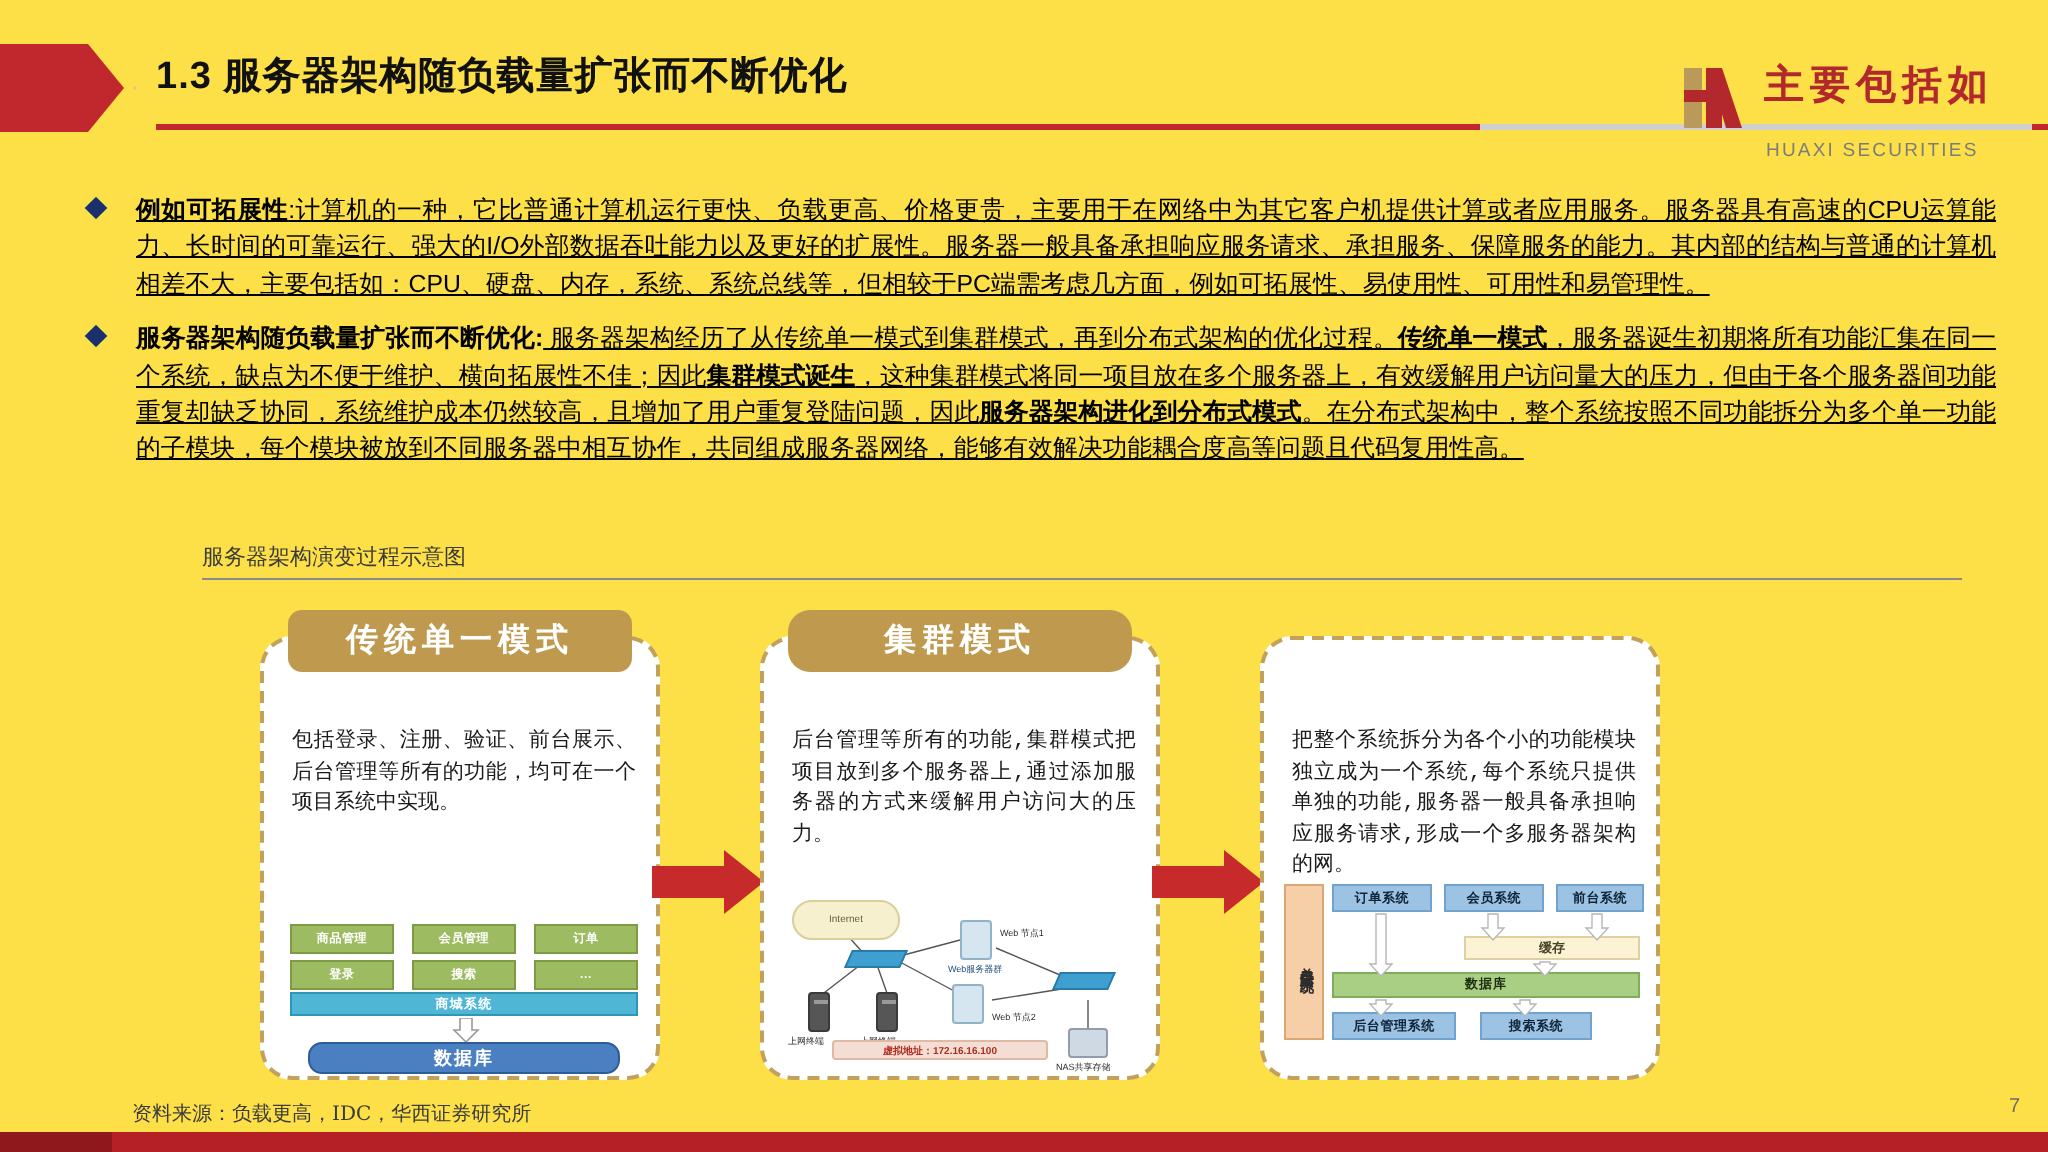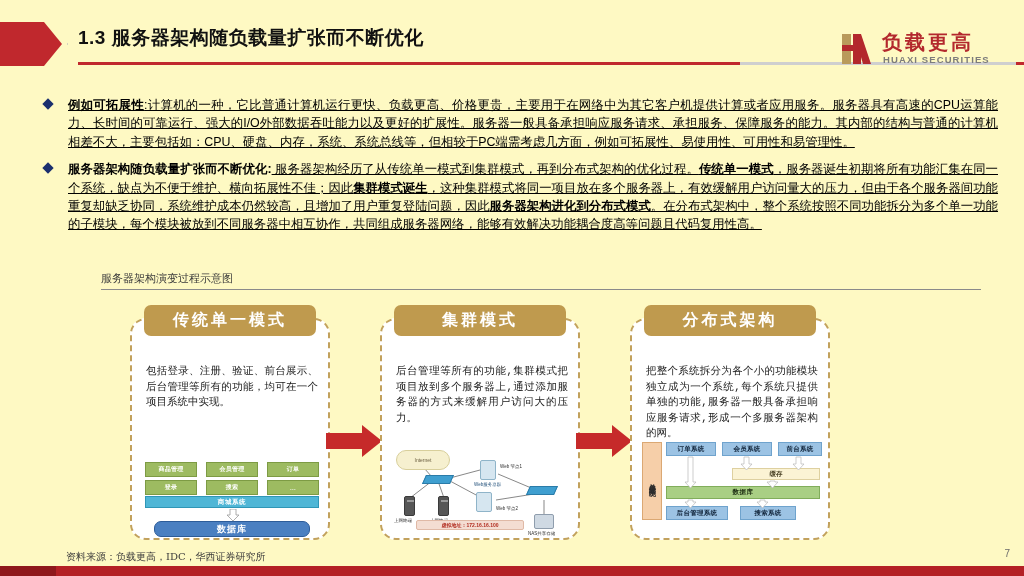--- a/index.html
+++ b/index.html
@@ -2,21 +2,21 @@
 <html><head>
 <meta charset="utf-8">
 <style>
   * { box-sizing: border-box; margin: 0; padding: 0; }
   html, body {
     width: 1024px; height: 576px;
     font-family: "Liberation Sans", "DejaVu Sans", sans-serif;
     background: #ffffff;
     overflow: hidden;
   }
-  .slide { position: relative; width: 1024px; height: 576px; background:#fef9c3; }
+  .slide { position: relative; width: 1024px; height: 576px; background:#fde047; }
 
   
   .header { position:absolute; left:0; top:22px; width:1024px; height:44px; }
   .hdr-chevron {
     position:absolute; left:0; top:0; width:62px; height:44px;
     background:#c0282d;
     clip-path: polygon(0 0, 44px 0, 62px 50%, 44px 100%, 0 100%);
   }
   .hdr-chevron-outline {
     position:absolute; left:6px; top:0; width:62px; height:44px;
@@ -37,22 +37,22 @@
   }
   
   .logo { position:absolute; right:16px; top:8px; width:168px; height:40px; }
   .logo-mark { position:absolute; left:0; top:2px; width:34px; height:34px; }
   .logo-zh {
     position:absolute; left:42px; top:-1px;
     font-size:20px; font-weight:bold; color:#b3282d; letter-spacing:3px;
     font-family:"DejaVu Serif","Liberation Serif",serif;
   }
   .logo-en {
-    position:absolute; left:43px; top:24px;
-    font-size:9.5px; font-weight:bold; color:#7c7c7c; letter-spacing:1.1px;
+    position:absolute; left:43px; top:40px;
+    font-size:9.5px; font-weight:normal; color:#7c7c7c; letter-spacing:1.1px;
   }
 
   
   .body-area { position:absolute; left:38px; top:96px; width:960px; }
   .bullet-row { position:relative; padding-left:30px; margin-bottom:9px; }
   .diamond {
     position:absolute; left:6px; top:4px; width:8px; height:8px;
     background:#1a2f6e; transform:rotate(45deg);
   }
   .para {
@@ -82,21 +82,21 @@
 
   .cap-pill {
     position:absolute; top:9px; width:172px; height:31px;
     background:#bf9a4e; border-radius:7px;
     display:flex; align-items:center; justify-content:center;
     color:#fff; font-size:16px; font-weight:bold; letter-spacing:3px;
     font-family:"DejaVu Serif","Liberation Serif",serif;
     z-index:3;
   }
   .cap-pill.c1 { left:144px; }
-  .cap-pill.c2 { left:394px; }
+  .cap-pill.c2 { left:394px;border-radius:11px; }
   .cap-pill.c3 { left:644px; }
 
   .panel-text {
     position:absolute; left:14px; top:44px; width:172px;
     font-size:10.5px; line-height:15.5px; color:#1b1b1b;
     font-family:Liberation Mono, monospace;
     text-align:justify; text-justify:inter-character;
   }
 
   
@@ -207,21 +207,21 @@
     <div class="hdr-rule-gray"></div>
     <div class="hdr-title">1.3 服务器架构随负载量扩张而不断优化</div>
 
     <div class="logo">
       <svg class="logo-mark" viewBox="0 0 34 34">
         <polygon points="2,2 11,2 11,32 2,32" fill="#b99a5b"></polygon>
         <polygon points="13,2 21,2 21,32 13,32" fill="#b3282d"></polygon>
         <polygon points="2,13 21,13 21,19 2,19" fill="#b3282d"></polygon>
         <polygon points="21,2 31,32 23,32 16,8" fill="#b3282d"></polygon>
       </svg>
-      <div class="logo-zh">负载更高</div>
+      <div class="logo-zh">主要包括如</div>
       <div class="logo-en">HUAXI SECURITIES</div>
     </div>
   </div>
 
   <div class="body-area">
 
     <div class="bullet-row">
       <div class="diamond"></div>
       <div class="para">
         <span class="lead ul">例如可拓展性</span><span class="ul">:计算机的一种，它比普通计算机运行更快、负载更高、价格更贵，主要用于在网络中为其它客户机提供计算或者应用服务。服务器具有高速的CPU运算能力、长时间的可靠运行、强大的I/O外部数据吞吐能力以及更好的扩展性。服务器一般具备承担响应服务请求、承担服务、保障服务的能力。其内部的结构与普通的计算机相差不大，主要包括如：CPU、硬盘、内存，系统、系统总线等，但相较于PC端需考虑几方面，例如可拓展性、易使用性、可用性和易管理性。</span>
@@ -307,21 +307,20 @@
         <div class="nlabel" style="left:140px; top:83px;">NAS共享存储</div>
 
         <div class="vip">虚拟地址：172.16.16.100</div>
       </div>
     </div>
 
     <svg class="arrow a2" viewBox="0 0 56 34">
       <polygon points="0,9 36,9 36,1 56,17 36,33 36,25 0,25" fill="#c62a2a"></polygon>
     </svg>
 
-    <div class="cap-pill c3">分布式架构</div>
     <div class="panel p3">
       <div class="panel-text">把整个系统拆分为各个小的功能模块独立成为一个系统,每个系统只提供单独的功能,服务器一般具备承担响应服务请求,形成一个多服务器架构的网。</div>
 
       <div class="m3">
         <div class="sso">单点登陆系统</div>
 
         <div class="blue" style="left:26px;  top:2px; width:50px;">订单系统</div>
         <div class="blue" style="left:82px;  top:2px; width:50px;">会员系统</div>
         <div class="blue" style="left:138px; top:2px; width:44px;">前台系统</div>
 

